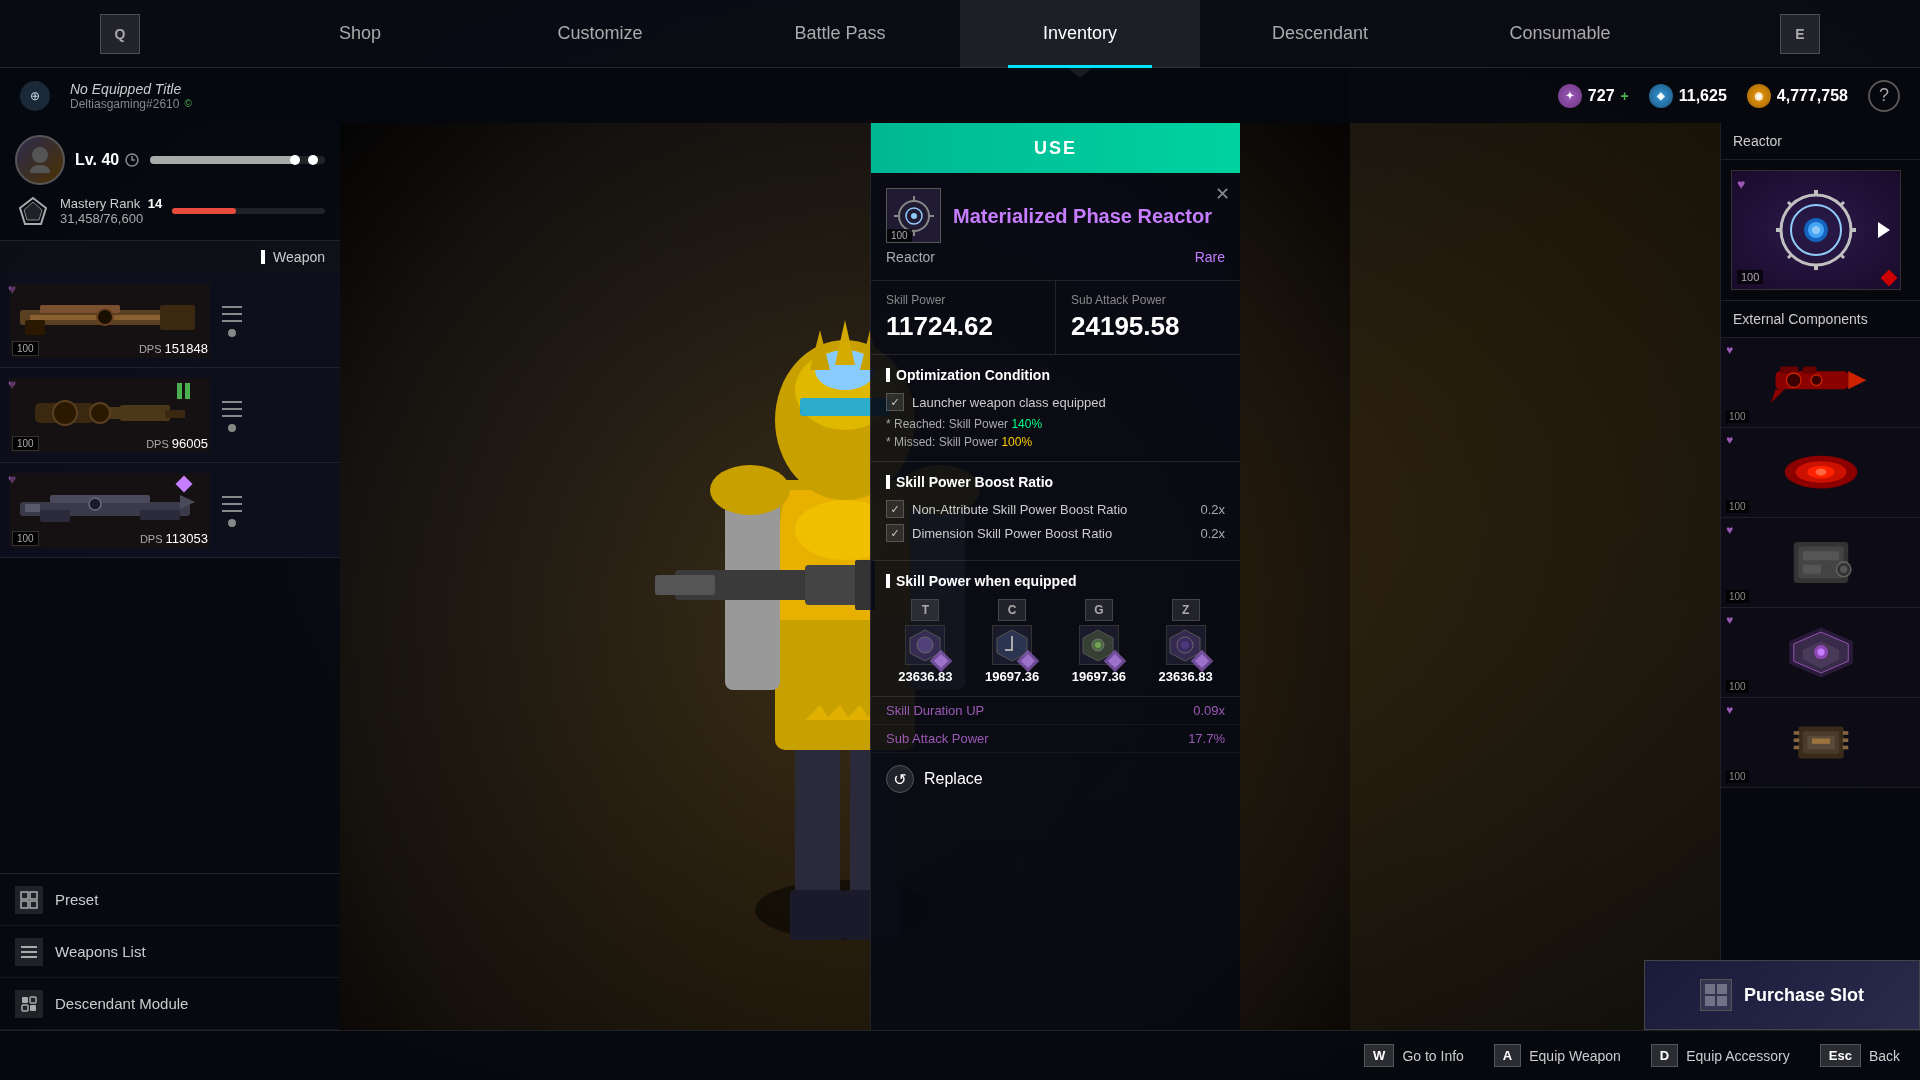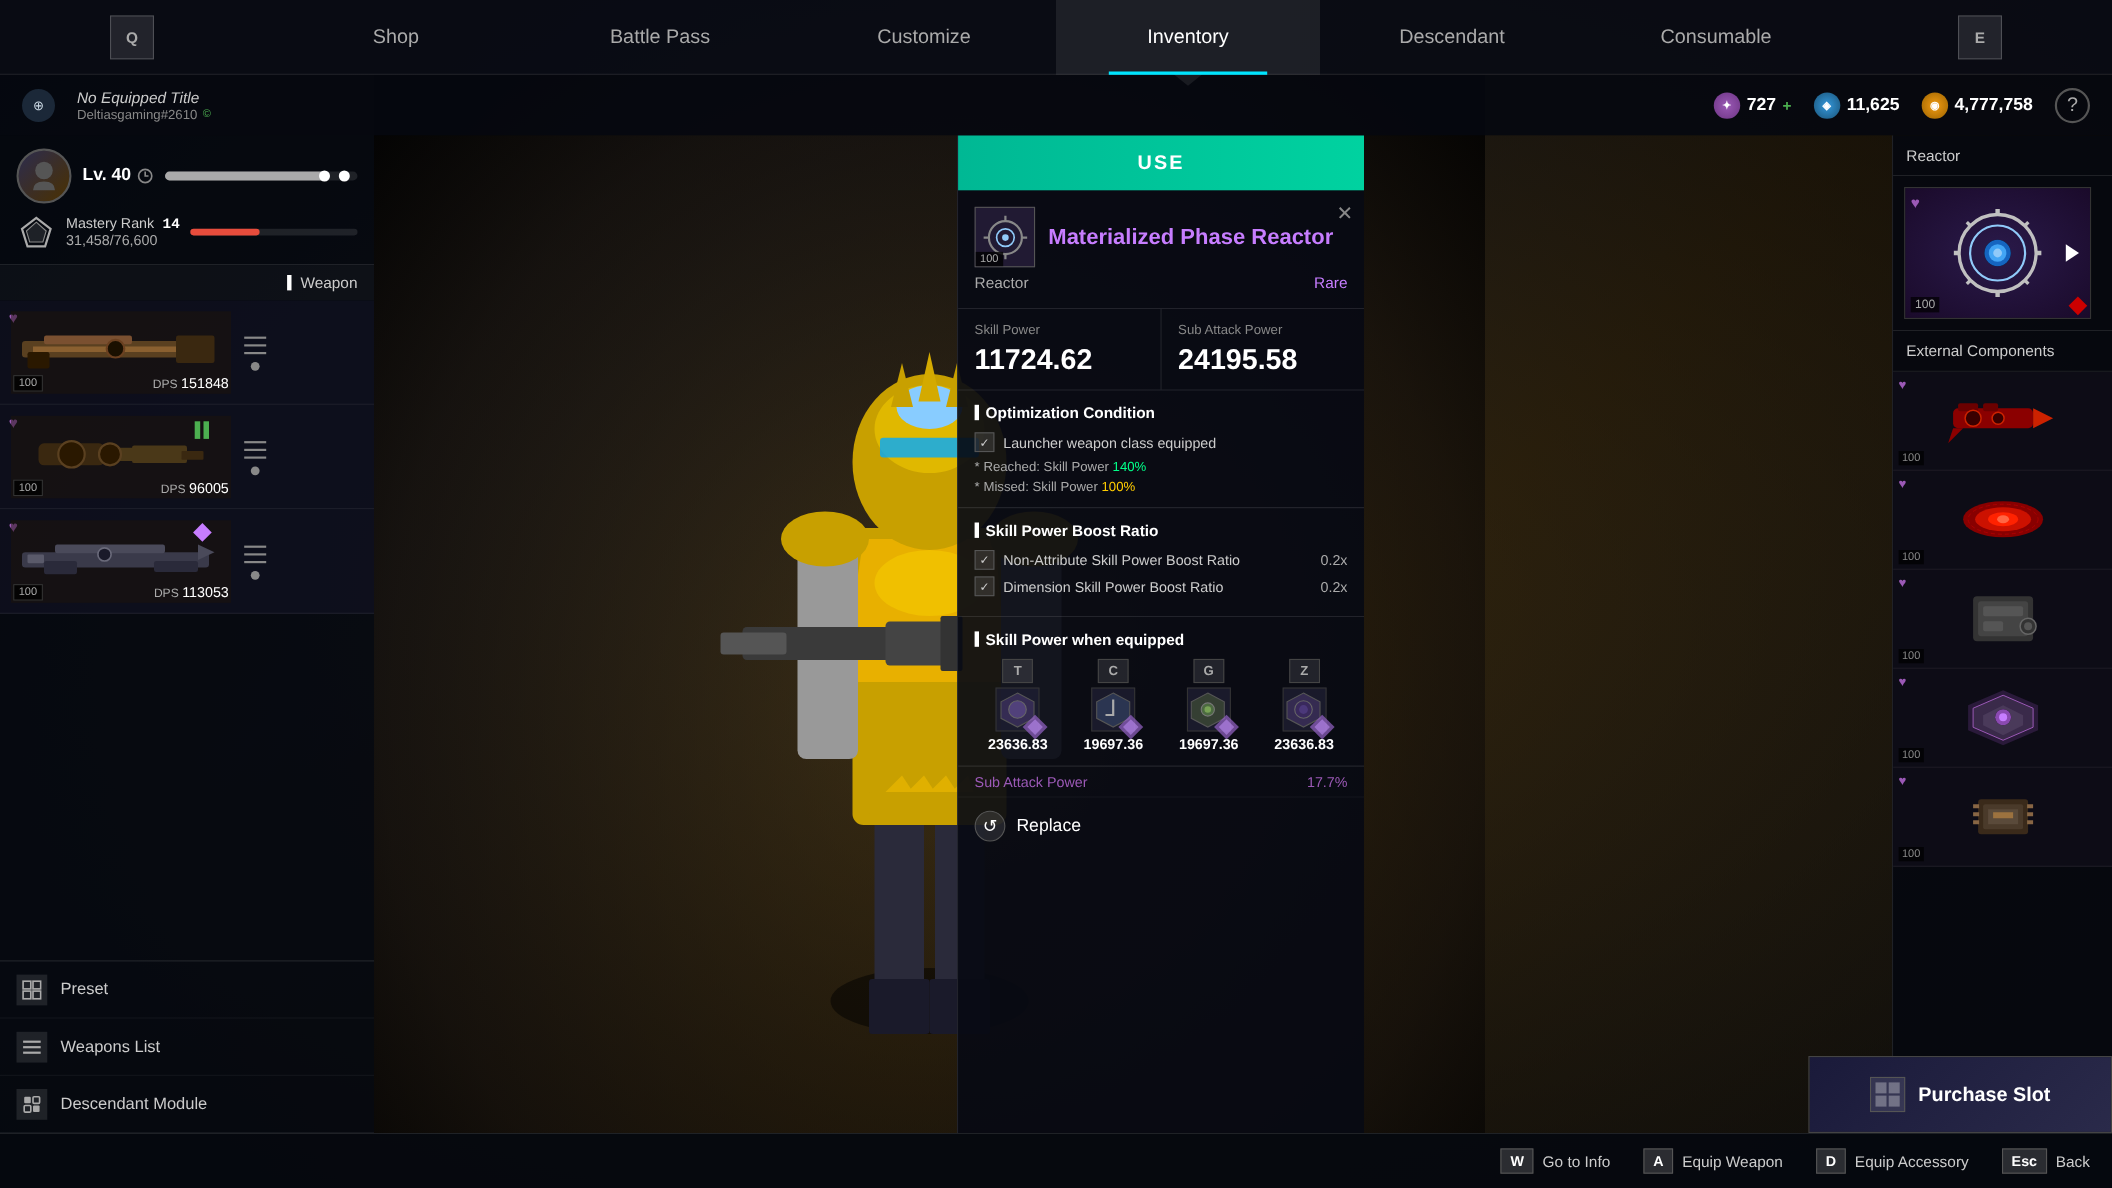--- a/index.html
+++ b/index.html
@@ -927,24 +927,24 @@
 </div>
 
 <nav class="top-nav">
   <div class="nav-item">
     <div class="nav-item-icon">Q</div>
   </div>
   <div class="nav-item">
     <span>Shop</span>
   </div>
   <div class="nav-item">
+    <span>Customize</span>
+  </div>
+  <div class="nav-item">
     <span>Battle Pass</span>
-  </div>
-  <div class="nav-item">
-    <span>Customize</span>
   </div>
   <div class="nav-item active">
     <span>Inventory</span>
     <div class="nav-triangle"></div>
   </div>
   <div class="nav-item">
     <span>Descendant</span>
   </div>
   <div class="nav-item">
     <span>Consumable</span>
@@ -1007,21 +1007,21 @@
     <div class="mastery-row">
       <div class="mastery-icon">
         <svg width="30" height="30" viewBox="0 0 30 30">
           <polygon points="15,2 28,12 23,28 7,28 2,12" fill="none" stroke="#aaa" stroke-width="2"></polygon>
           <polygon points="15,6 24,14 21,24 9,24 6,14" fill="rgba(255,255,255,0.1)" stroke="#888" stroke-width="1"></polygon>
         </svg>
       </div>
       <div class="mastery-info">
         <div class="mastery-label">
           <span>Mastery Rank</span>
-          <span style="margin-left:4px;font-weight:bold;color:#fff;font-family:Liberation Mono, monospace;">14</span>
+          <span style="margin-left:4px;font-weight:bold;color:#fff;">14</span>
         </div>
         <div class="mastery-xp">31,458/76,600</div>
       </div>
       <div class="mastery-bar">
         <div class="mastery-bar-fill"></div>
       </div>
     </div>
   </div>
 
   <div class="weapon-section">
@@ -1288,20 +1288,24 @@
             <div class="skill-diamond">
               <div class="skill-diamond-inner"></div>
             </div>
           </div>
           <div class="skill-value">23636.83</div>
         </div>
       </div>
     </div>
 
     <div class="bonus-row">
+      <span class="bonus-label">Skill Duration UP</span>
+      <span class="bonus-value">0.09x</span>
+    </div>
+    <div class="bonus-row">
       <span class="bonus-label">Sub Attack Power</span>
       <span class="bonus-value">17.7%</span>
     </div>
 
     <div class="replace-row">
       <div class="replace-icon">↺</div>
       <span class="replace-text">Replace</span>
     </div>
   </div>
 </div>

